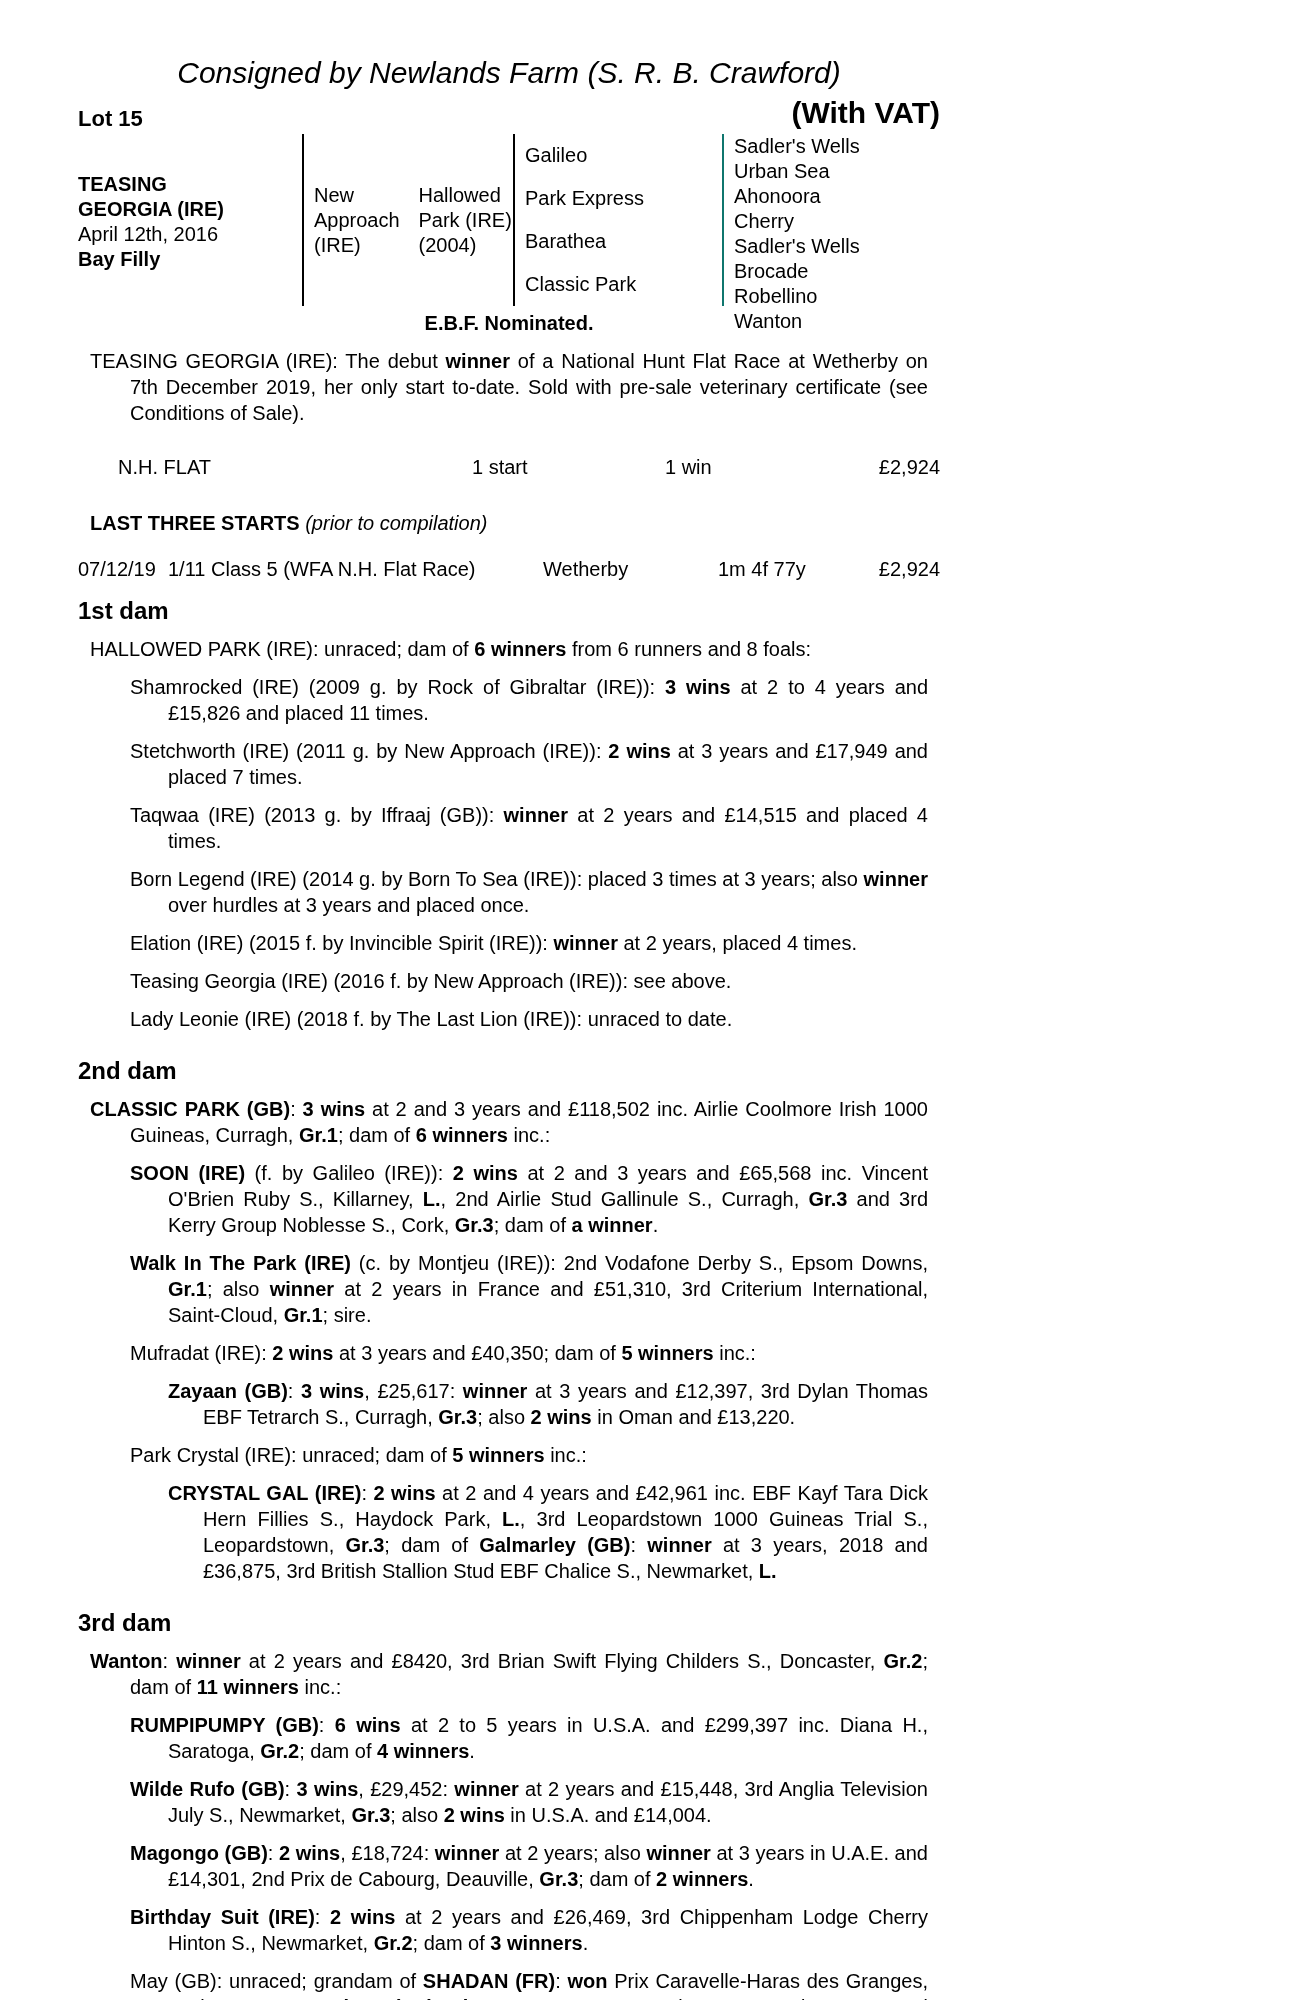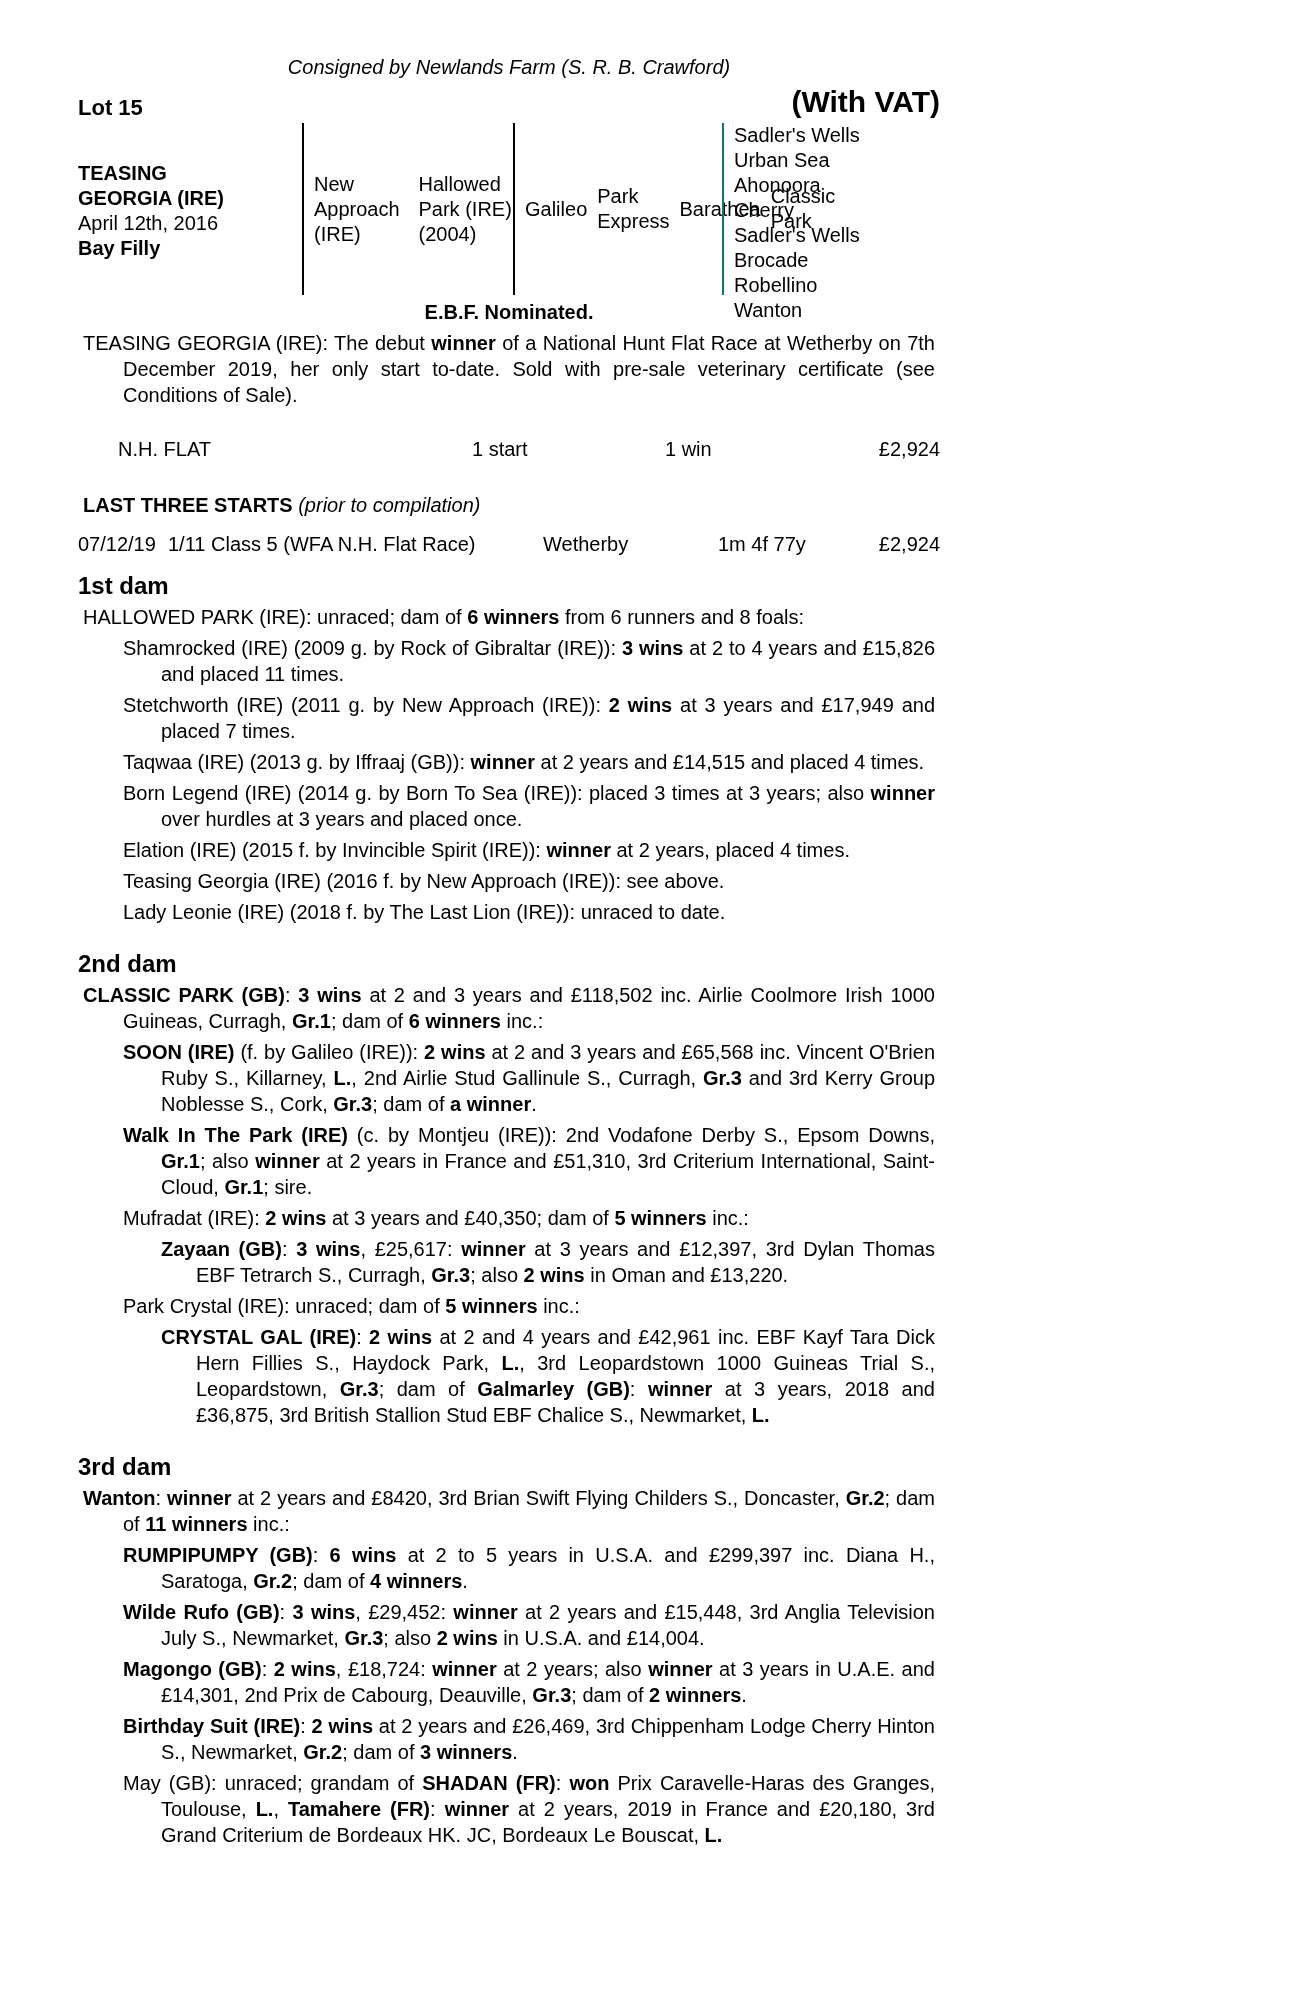--- a/index.html
+++ b/index.html
@@ -1,36 +1,36 @@
 <!DOCTYPE html>
 <html><head>
 <meta charset="utf-8">
 <style>
   html,body{margin:0;padding:0;}
   body{
     width:1314px;height:2000px;position:relative;background:#ffffff;color:#000000;
     font-family:"Liberation Sans","DejaVu Sans",sans-serif;font-size:20px;overflow:hidden;
   }
   .content{position:absolute;left:78px;top:56px;width:862px;}
-  .consignor{text-align:center;font-style:italic;font-size:20px;}
+  .consignor{text-align:center;font-style:italic;font-size:30px;}
   .lotline{display:flex;justify-content:space-between;align-items:flex-end;margin-top:6px;}
   .lot{font-weight:bold;font-size:22px;}
   .vat{font-weight:bold;font-size:30px;padding-bottom:2px;}
 
   .ped-table{display:flex;height:172px;margin-top:2px;line-height:25px;}
   .ped-col1{width:224px;box-sizing:border-box;padding-top:38px;}
   .bold{font-weight:bold;}
   .ped-col2{width:211px;box-sizing:border-box;border-left:2px solid #000;display:flex;flex-direction:row;}
-  .ped-col3{width:209px;box-sizing:border-box;border-left:2px solid #000;display:flex;flex-direction:row;}
+  .ped-col3{width:209px;box-sizing:border-box;border-left:2px solid #000;display:flex;flex-direction:column;}
   .ped-col4{flex:1;box-sizing:border-box;border-left:2px solid #0f766e;display:flex;flex-direction:column;}
   .ped-cell{flex:1;display:flex;align-items:center;padding-left:10px;}
 
   .ebf{text-align:center;font-weight:bold;margin-top:4px;line-height:26px;}
 
-  .para{margin:5px;text-align:justify;line-height:26px;}
+  .para{margin:12px;text-align:justify;line-height:26px;}
   .i0{padding-left:40px;text-indent:-40px;}
   .i1{padding-left:78px;text-indent:-38px;}
   .i2{padding-left:113px;text-indent:-35px;}
   .seg-b{font-weight:bold;}
   .seg-i{font-style:italic;}
 
   .record-row{position:relative;height:26px;margin-top:28px;line-height:26px;margin-left:40px;}
   .record-row span{position:absolute;top:0;}
   .rr-cat{left:0;}
   .rr-starts{left:354px;}

